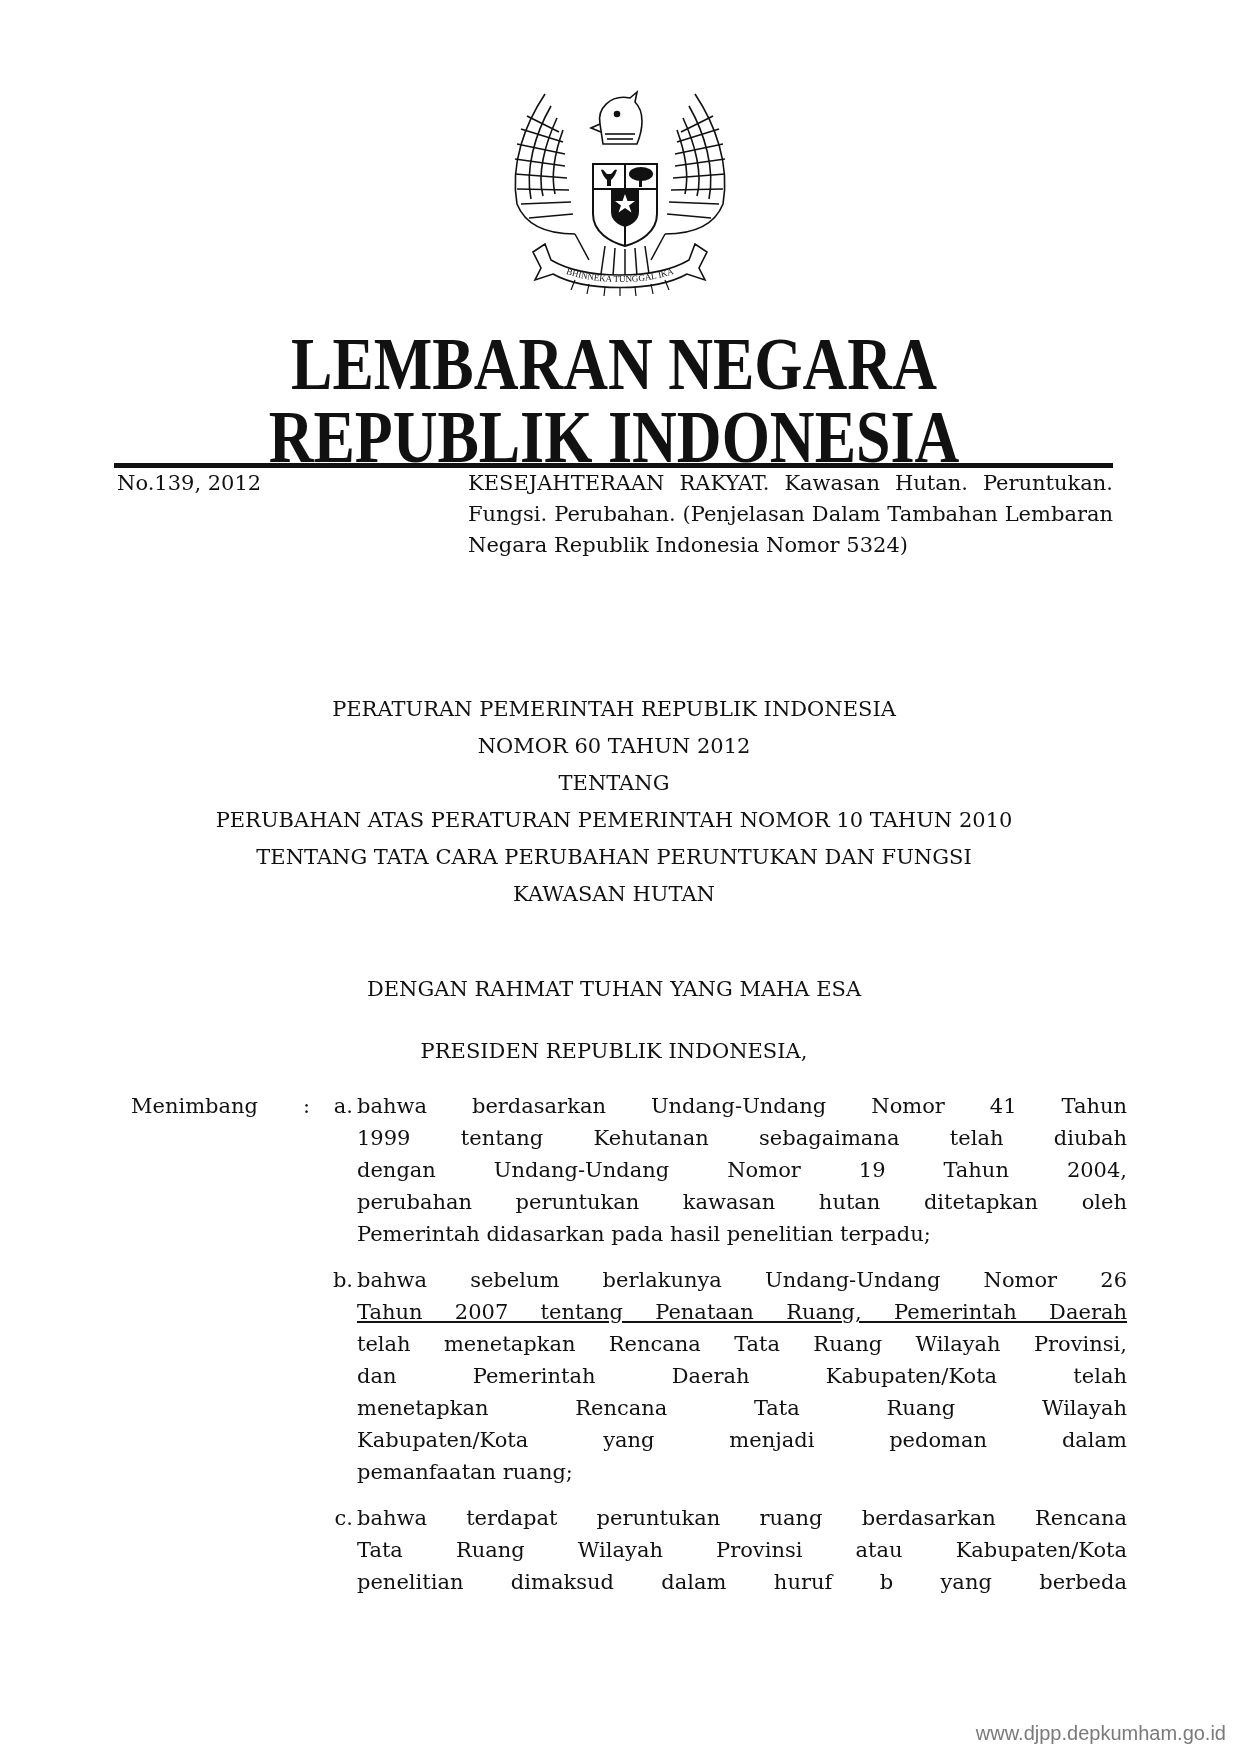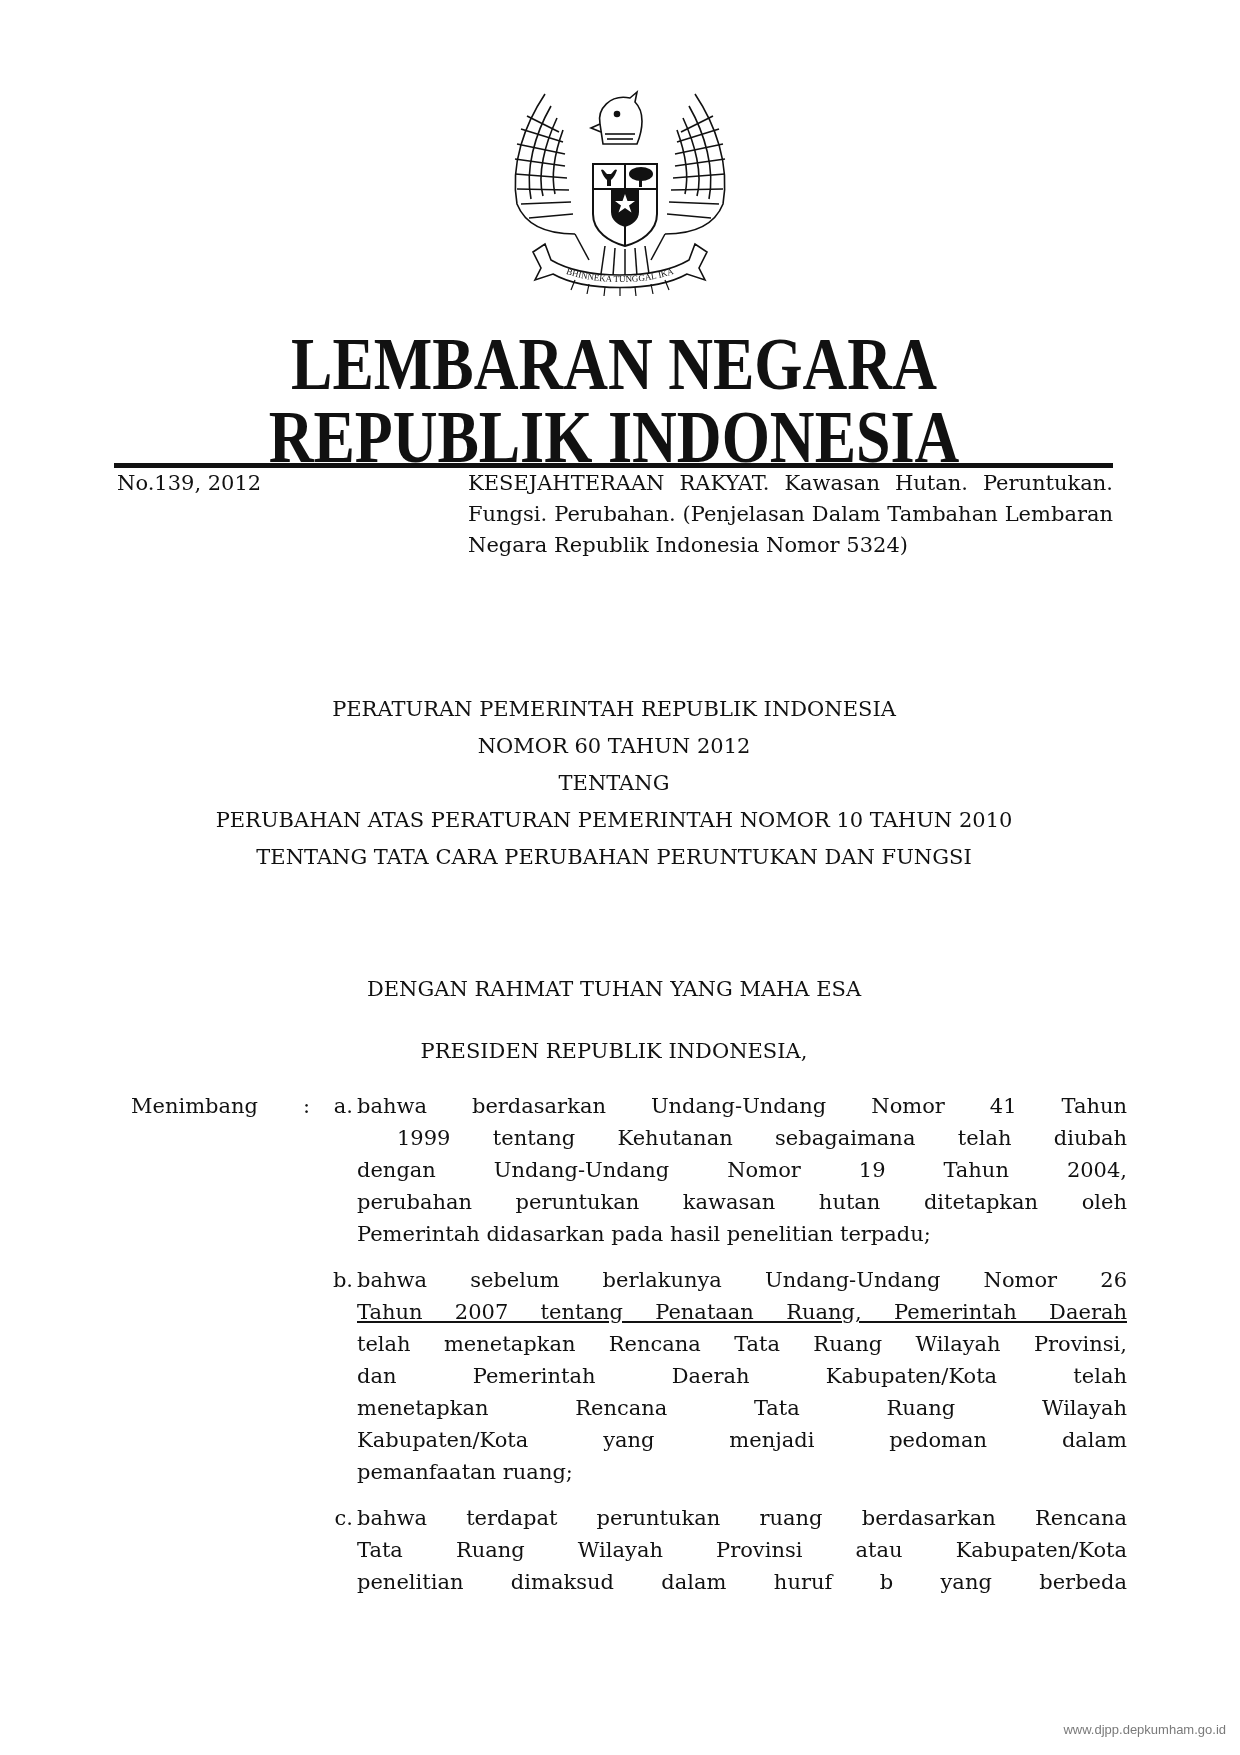--- a/index.html
+++ b/index.html
@@ -111,21 +111,21 @@
       white-space: nowrap;
     }
     .item-line.last {
       text-align-last: left;
     }
     .footer-url {
       position: absolute;
       right: 14px;
       top: 1722px;
       font-family: "Liberation Sans", "DejaVu Sans", sans-serif;
-      font-size: 13px;
+      font-size: 20px;
       color: #7a7a7a;
     }
   </style>
 </head>
 <body>
 
 <div class="emblem">
   <svg width="230" height="212" viewBox="0 0 230 212" xmlns="http://www.w3.org/2000/svg">
     <g fill="none" stroke="#111" stroke-width="1.6">
 
@@ -211,35 +211,36 @@
 
 <div class="no-label">No.139, 2012</div>
 <div class="summary">KESEJAHTERAAN RAKYAT. Kawasan Hutan. Peruntukan. Fungsi. Perubahan. (Penjelasan Dalam Tambahan Lembaran Negara Republik Indonesia Nomor 5324)</div>
 
 <div class="title-block t1">
   <span class="title-line">PERATURAN PEMERINTAH REPUBLIK INDONESIA</span>
   <span class="title-line">NOMOR 60 TAHUN 2012</span>
   <span class="title-line">TENTANG</span>
   <span class="title-line">PERUBAHAN ATAS PERATURAN PEMERINTAH NOMOR 10 TAHUN 2010</span>
   <span class="title-line">TENTANG TATA CARA PERUBAHAN PERUNTUKAN DAN FUNGSI</span>
+  <span class="title-line">KAWASAN HUTAN</span>
 </div>
 
 <div class="title-block t2">
   <span class="title-line">DENGAN RAHMAT TUHAN YANG MAHA ESA</span>
   <span class="title-line">PRESIDEN REPUBLIK INDONESIA,</span>
 </div>
 
 <div class="consider">
   <span class="consider-label">Menimbang</span>
   <span class="consider-colon">:</span>
 
   <div class="item">
     <span class="item-letter">a.</span>
     <span class="item-line" style="white-space: normal; text-align-last: justify;">bahwa berdasarkan Undang-Undang Nomor 41 Tahun</span>
-    <span class="item-line" style="white-space: normal; text-align-last: justify; margin-left: 40px;">1999 tentang Kehutanan sebagaimana telah diubah</span>
+    <span class="item-line" style="white-space: normal; text-align-last: justify;">1999 tentang Kehutanan sebagaimana telah diubah</span>
     <span class="item-line" style="white-space: normal; text-align-last: justify;">dengan Undang-Undang Nomor 19 Tahun 2004,</span>
     <span class="item-line" style="white-space: normal; text-align-last: justify;">perubahan peruntukan kawasan hutan ditetapkan oleh</span>
     <span class="item-line last">Pemerintah didasarkan pada hasil penelitian terpadu;</span>
   </div>
 
   <div class="item">
     <span class="item-letter">b.</span>
     <span class="item-line" style="white-space: normal; text-align-last: justify;">bahwa sebelum berlakunya Undang-Undang Nomor 26</span>
     <span class="item-line" style="white-space: normal; text-align-last: justify; text-decoration: underline;">Tahun 2007 tentang Penataan Ruang, Pemerintah Daerah</span>
     <span class="item-line" style="white-space: normal; text-align-last: justify;">telah menetapkan Rencana Tata Ruang Wilayah Provinsi,</span>

